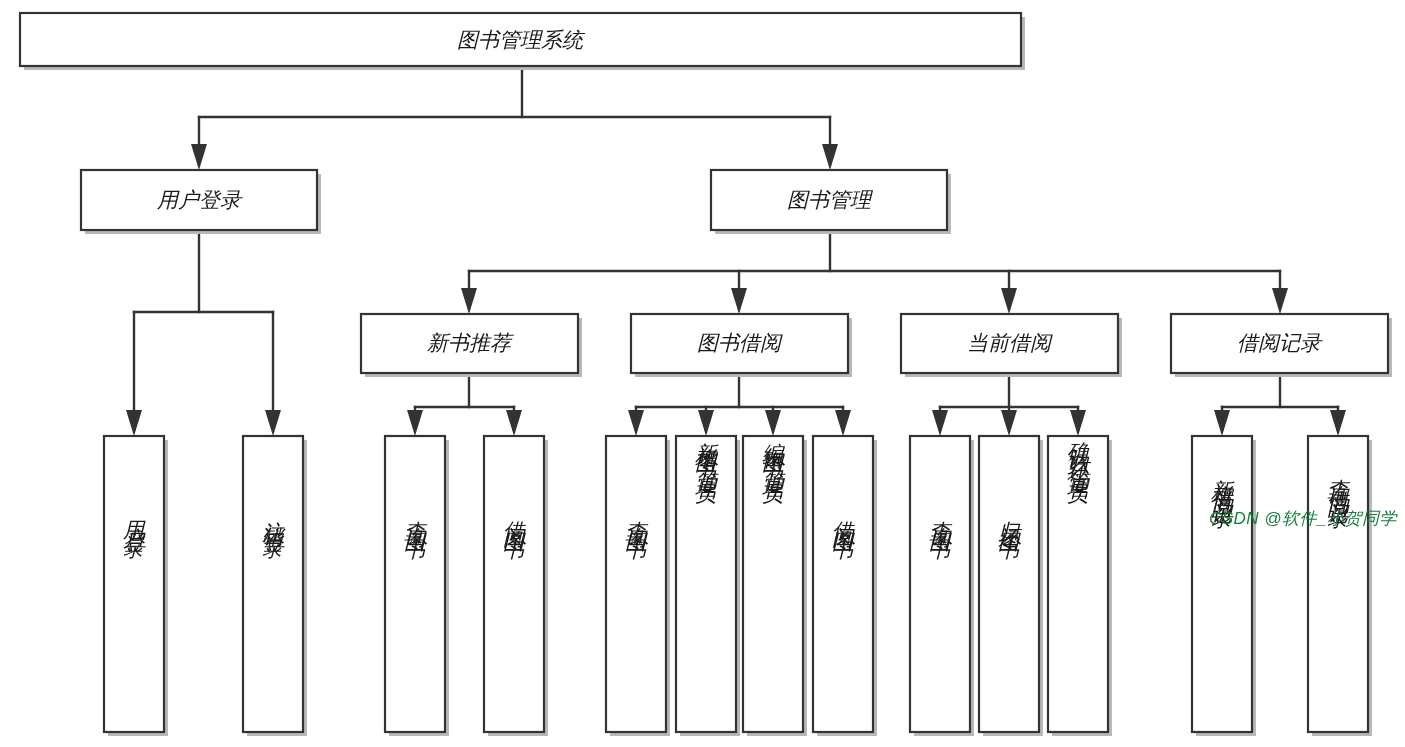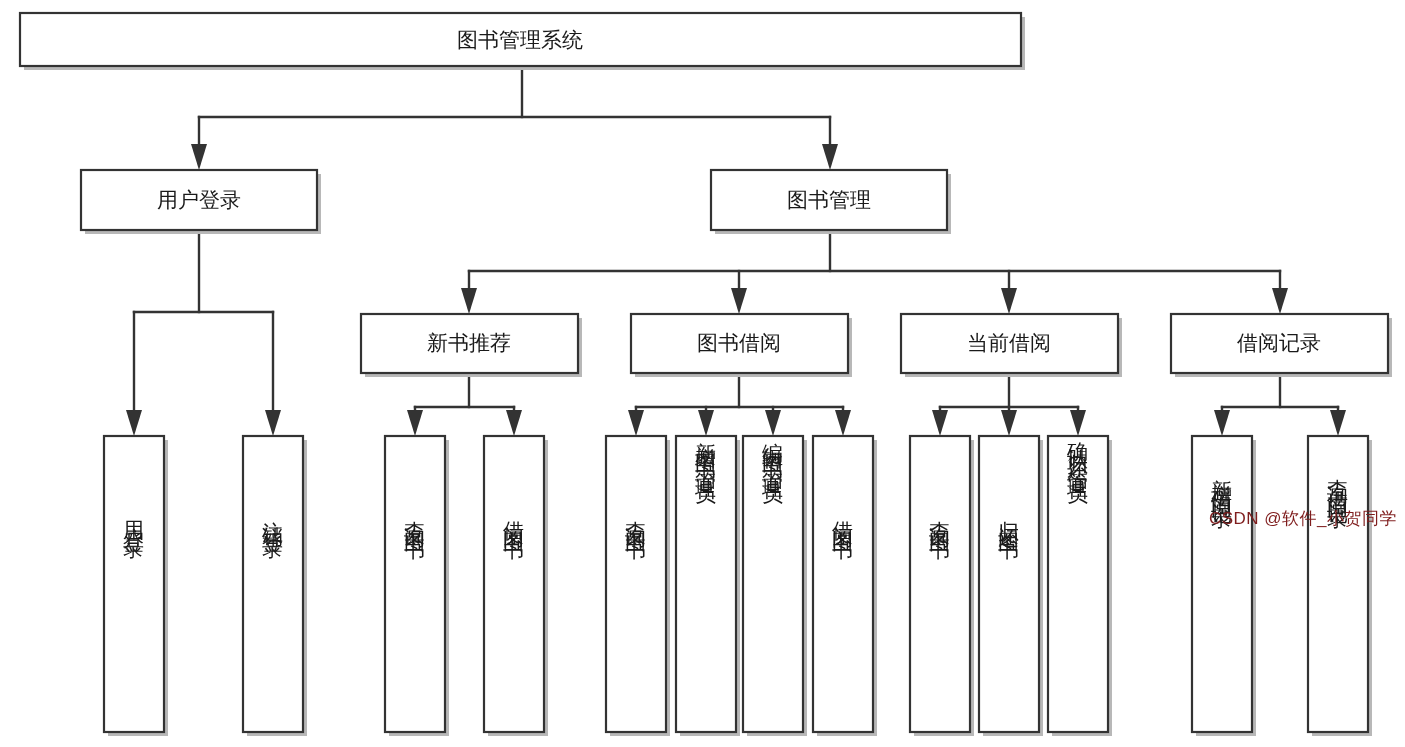--- a/index.html
+++ b/index.html
@@ -12,20 +12,21 @@
     width: 1405px;
     height: 747px;
     font-family: "Liberation Sans", "DejaVu Sans", sans-serif;
     overflow: hidden;
   }
   #diagram-root {
     position: relative;
     width: 1405px;
     height: 534px;
     background: #ffffff;
+    font-style: italic;
   }
   svg#tree-svg {
     position: absolute;
     left: 0;
     top: 0;
     width: 1405px;
     height: 747px;
     display: block;
   }
   .node-box {
@@ -59,21 +60,21 @@
     font-size: 21px;
     fill: #1a1a1a;
     text-anchor: middle;
   }
   .watermark-text {
     position: absolute;
     right: 8px;
     bottom: 4px;
     font-family: "Liberation Sans", "DejaVu Sans", sans-serif;
     font-size: 17px;
-    color: #7f1d1d;
+    color: #15803d;
     white-space: nowrap;
     letter-spacing: 0.5px;
     pointer-events: none;
   }
 </style>
 </head>
 <body>
 
 <div id="diagram-root">
 

